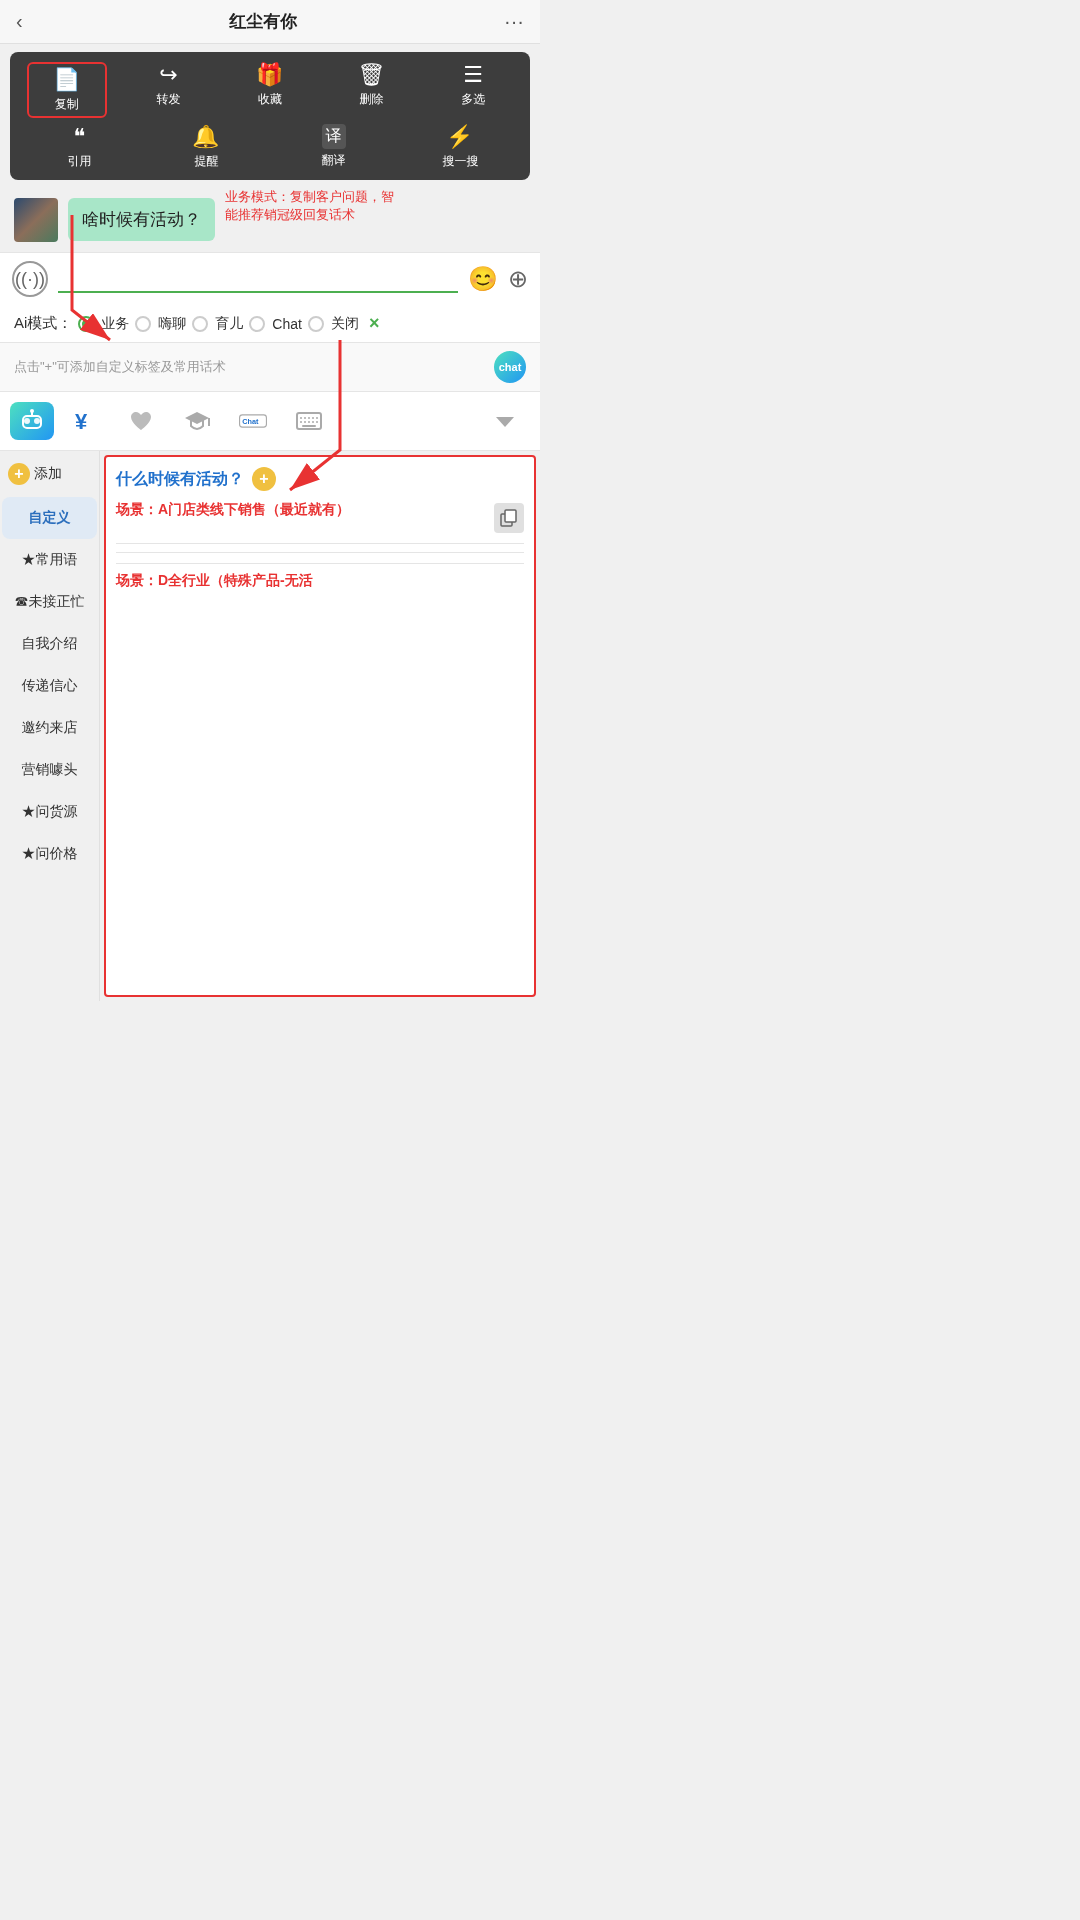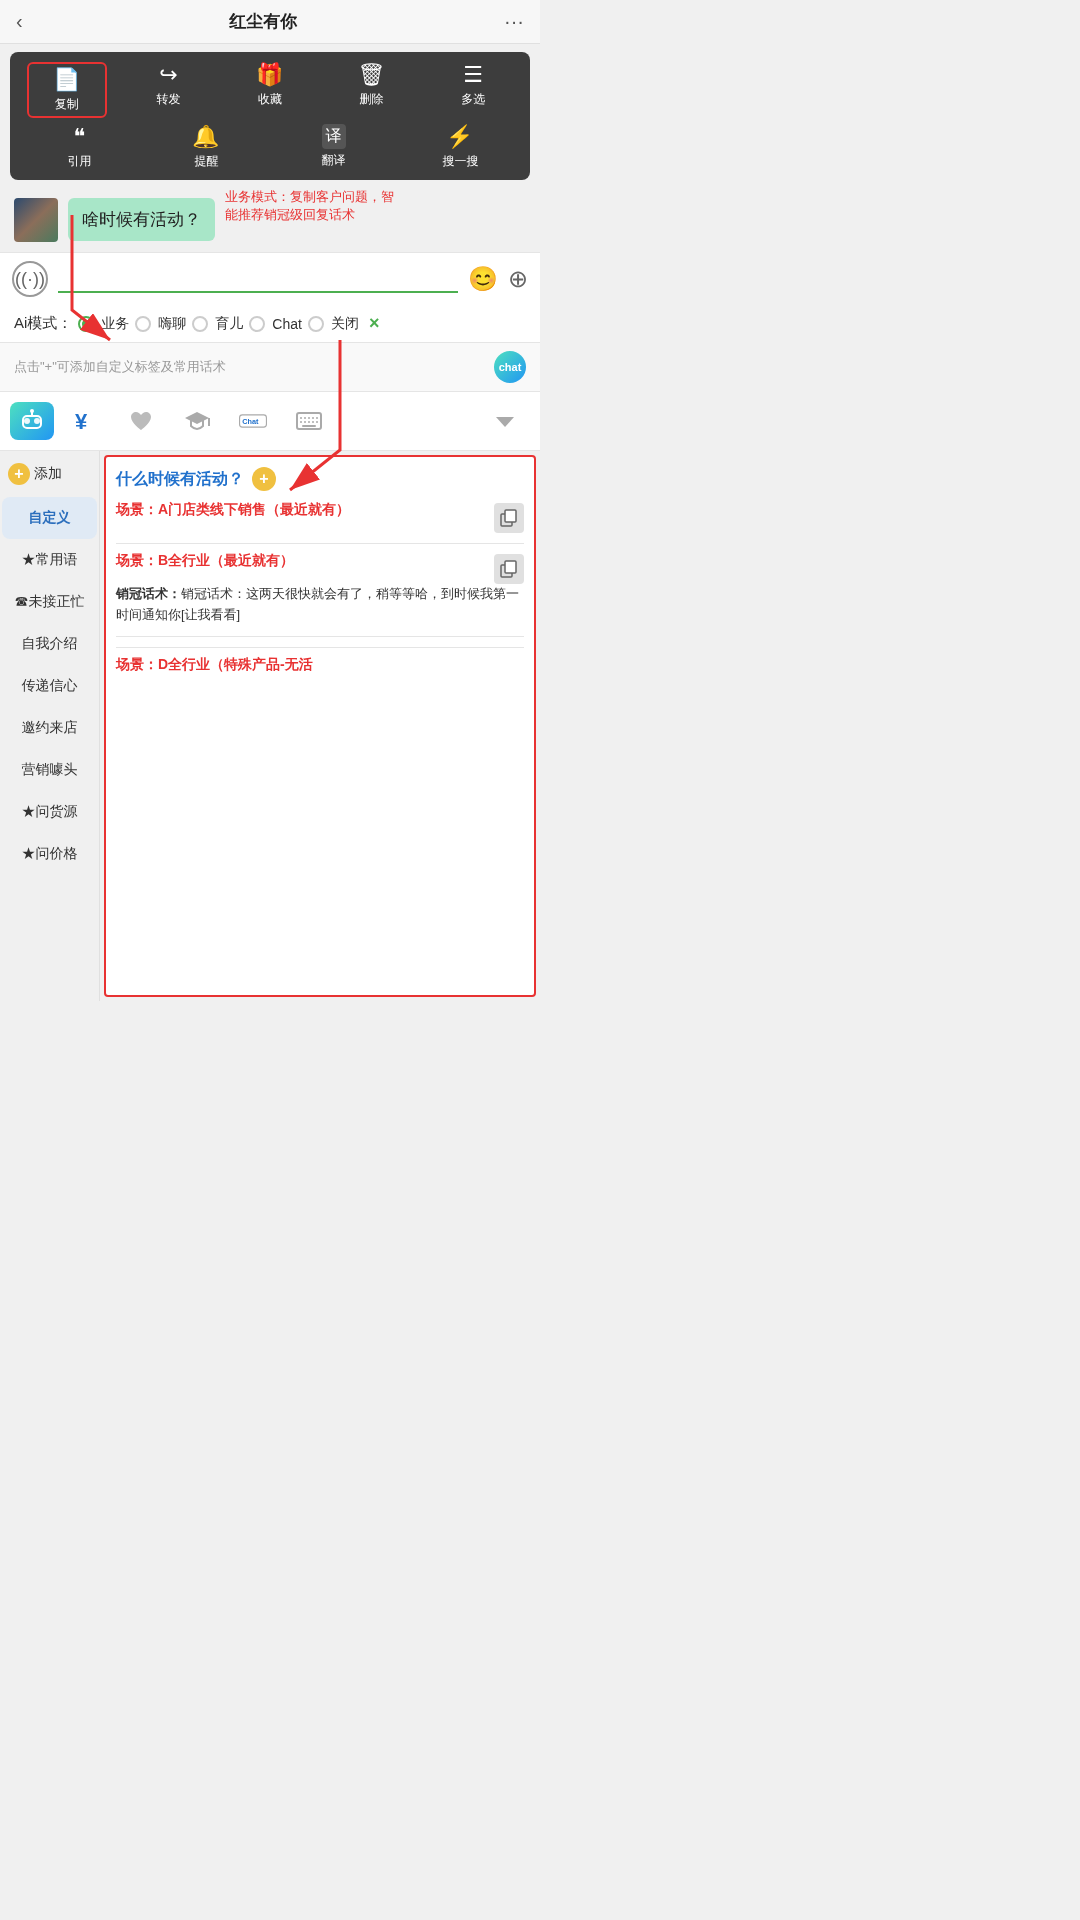--- a/index.html
+++ b/index.html
@@ -616,34 +616,20 @@
             <svg width="18" height="18" viewBox="0 0 18 18" fill="none">
               <rect x="1" y="5" width="11" height="12" rx="1" stroke="#666" stroke-width="1.5" fill="none"></rect>
               <rect x="5" y="1" width="11" height="12" rx="1" stroke="#666" stroke-width="1.5" fill="white"></rect>
             </svg>
           </div>
         </div>
       </div>
 
       <hr class="divider-line">
 
-      <div class="scene-block">
-        <div class="scene-header">
-          <div class="scene-title">场景：B全行业（最近就有）</div>
-          <div class="copy-icon">
-            <svg width="18" height="18" viewBox="0 0 18 18" fill="none">
-              <rect x="1" y="5" width="11" height="12" rx="1" stroke="#666" stroke-width="1.5" fill="none"></rect>
-              <rect x="5" y="1" width="11" height="12" rx="1" stroke="#666" stroke-width="1.5" fill="white"></rect>
-            </svg>
-          </div>
-        </div>
-        <div class="sales-text">
-          <span class="sales-label">销冠话术：</span><span>销冠话术：这两天很快就会有了，稍等等哈，到时候我第一时间通知你[让我看看]</span>
-        </div>
-      </div>
 
       <hr class="divider-line">
 
       <div class="scene-block">
       </div>
 
       <hr class="divider-line">
 
       <div class="scene-block">
         <div class="scene-header">

